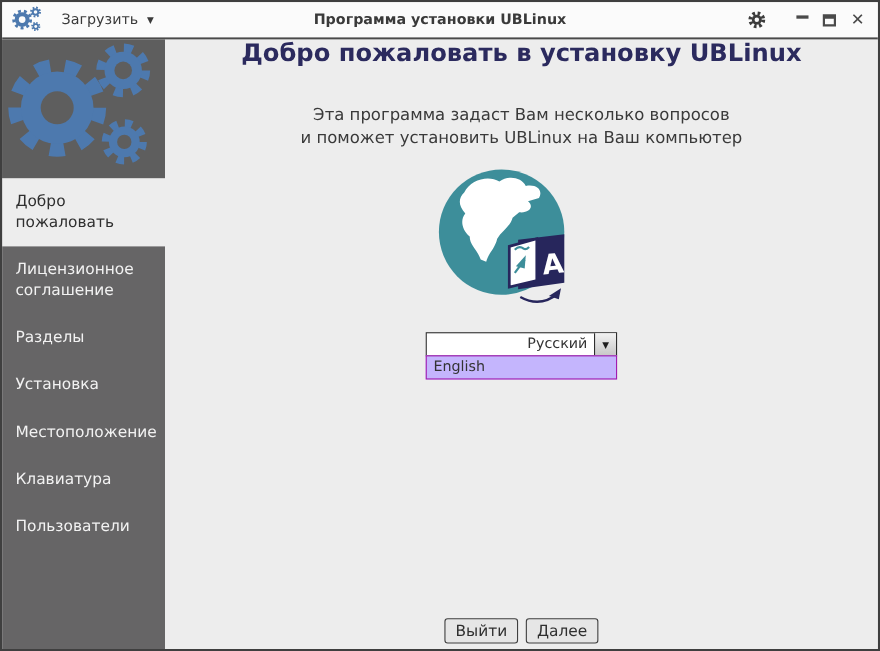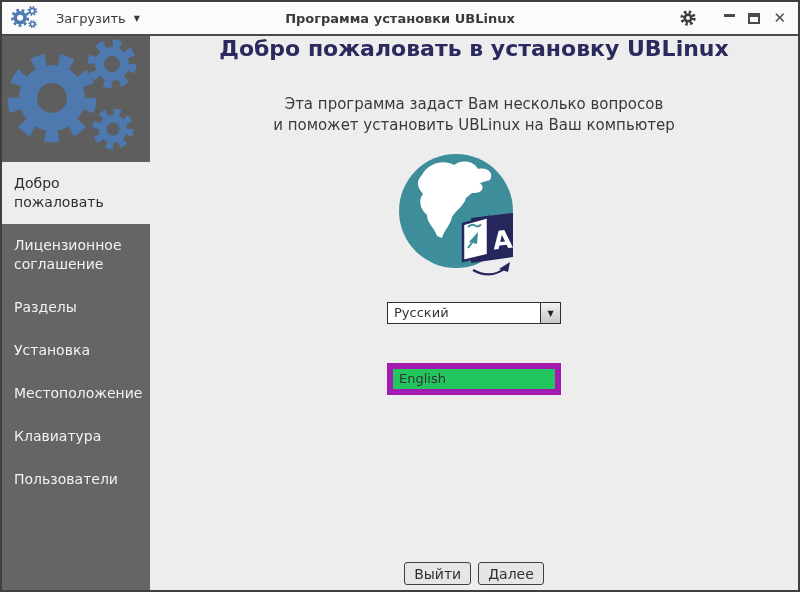--- a/index.html
+++ b/index.html
@@ -42,29 +42,29 @@
           display:flex; flex-direction:column; align-items:center; }
   .heading { font-size:22px; line-height:26px;
              font-weight:bold; color:#2b2a5e; text-align:center; }
   .subtitle { margin-top:32px; font-size:15px; line-height:21px;
               color:#3a3a3a; text-align:center; }
   .globe { margin-top:17px; }
 
   
   .lang { margin-top:15px; position:relative; width:174px; }
   .combobox { display:flex; height:22px; border:1px solid #2e2e2e;
-              background:#ffffff; align-items:stretch; cursor:pointer; }
+              background:#ffffff; align-items:stretch; cursor:pointer;text-align:right; }
   .combobox-value { flex:1; font-size:13px; color:#333; padding:2px 6px;
                     white-space:nowrap; overflow:hidden; }
   .combobox-btn { flex:0 0 20px; background:linear-gradient(#f2f2f2,#c8c8c8);
                   border-left:1px solid #2e2e2e; display:flex;
                   align-items:center; justify-content:center;
                   font-size:8px; color:#1e1e1e; }
   .droplist { position:absolute; top:21px; left:0; right:0;
-              background:#22c55e; border:6px solid #a21caf; z-index:2;margin-top:40px; }
+              background:#c4b5fd; border:1px solid #a21caf; z-index:2; }
   .droplist-item { height:20px; font-size:13px; color:#333;
                    padding:2px 6px; cursor:pointer; }
 
   
   .footer { position:absolute; bottom:5px; left:0; right:0;
             display:flex; justify-content:center; gap:7px; }
   .btn { min-width:53px; height:23px; background:#e6e6e6;
          border:1px solid #3f3f3f; border-radius:3px;
          font-size:14px; color:#2f2f2f; font-family:inherit;
          display:flex; align-items:center; justify-content:center;

